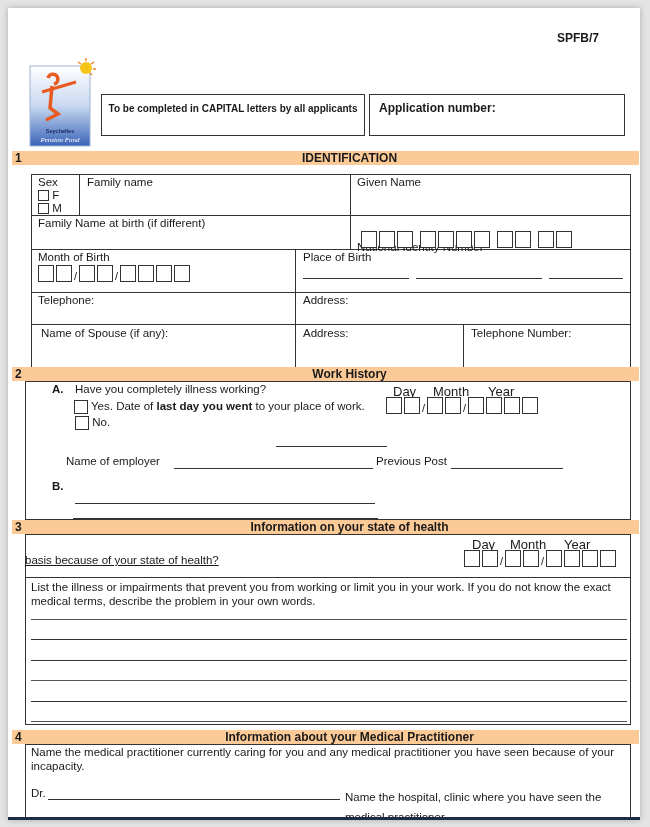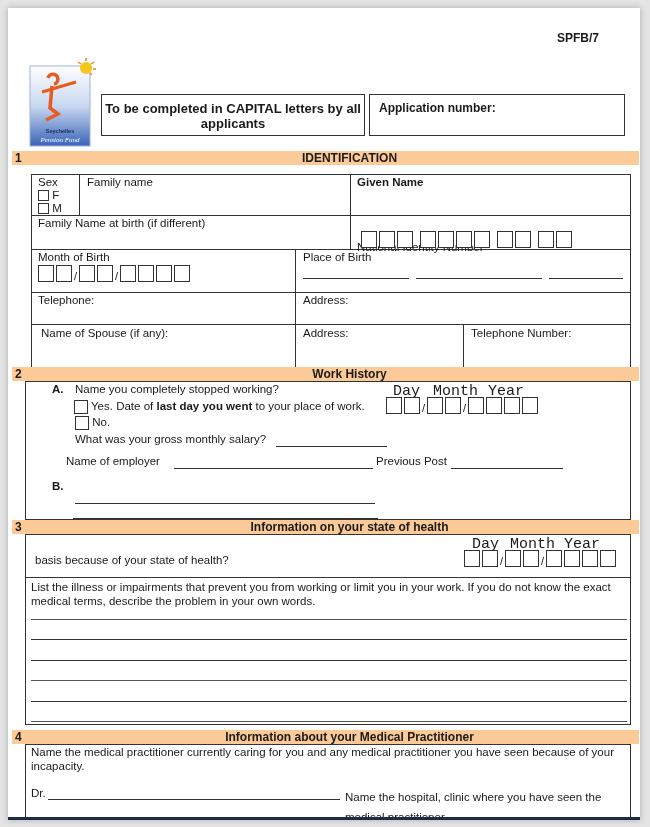--- a/index.html
+++ b/index.html
@@ -20,38 +20,38 @@
   .bottom-bar { position: absolute; left: 0; right: 0; bottom: 0; height: 3px; background: #1d2b45; }
   .form-code { left: 549px; top: 16px; font-size: 12px; font-weight: bold; margin-top: 7px; }
   .logo { left: 20px; top: 48px; width: 70px; height: 92px; }
   .title {
     left: 108px; top: 48px; width: 410px; text-align: center;
     font-family: "Liberation Serif", serif; font-weight: bold; font-size: 13.5px;
     line-height: 17px; letter-spacing: -0.3px;
     text-shadow: 1.5px 1.5px 1px #555;
   }
   .box { border: 1.5px solid #333; box-sizing: border-box; }
-  .cap-box { left: 93px; top: 86px; width: 264px; height: 42px; font-size: 13px; font-weight: bold; text-align: center; padding-top: 6px; line-height: 15px; }
+  .cap-box { left: 93px; top: 86px; width: 264px; height: 42px; font-size: 10px; font-weight: bold; text-align: center; padding-top: 6px; line-height: 15px; }
   .app-box { left: 361px; top: 86px; width: 256px; height: 42px; font-size: 12px; font-weight: bold; padding: 6px 0 0 9px; }
   .band {
     position: absolute; left: 4px; width: 627px; height: 14px; background: #fcca97;
     font-size: 12px; font-weight: bold; line-height: 14px;
   }
   .band .num { position: absolute; left: 3px; top: 0; }
   .band .label { position: absolute; left: 0; right: 0; text-align: center; padding-left: 48px; }
   .lbl { position: absolute; font-size: 11.5px; line-height: 13px; white-space: nowrap; }
   .cb { display: inline-block; width: 11px; height: 11px; border: 1px solid #333; box-sizing: border-box; vertical-align: middle; background: #fff; }
   .cb-big { width: 14px; height: 14px; }
   .digits { position: absolute; display: flex; align-items: flex-end; }
   .digit { width: 16px; height: 17px; border: 1px solid #333; box-sizing: border-box; margin-right: 2px; background:#fff; }
   .sep { font-size: 11px; width: 4px; margin-right: 1px; line-height: 12px; }
   .gap { width: 5px; }
   .hline { position: absolute; height: 0; border-top: 1px solid #333; }
   .vline { position: absolute; width: 0; border-left: 1.5px solid #333; }
-  .small { font-size: 15px; font-family: Liberation Mono, monospace; }
+  .small { font-size: 13px; }
   .bold { font-weight: bold; }
   .tbl { position: absolute; border: 1.5px solid #333; box-sizing: border-box; }
 </style>
 </head>
 <body>
 
 <div class="page">
 
   <div class="abs form-code">SPFB/7</div>
 
@@ -107,21 +107,21 @@
   <div class="lbl" style="left:30px; top:168px;">Sex</div>
   <div class="lbl" style="left:30px; top:181px;">
     <span class="cb"></span>
     <span>F</span>
   </div>
   <div class="lbl" style="left:30px; top:194px;">
     <span class="cb"></span>
     <span>M</span>
   </div>
   <div class="lbl" style="left:79px; top:168px;">Family name</div>
-  <div class="lbl" style="left:349px; top:168px;font-weight:bold;">Given Name</div>
+  <div class="lbl" style="left:349px; top:168px;">Given Name</div>
   <div class="lbl" style="left:30px; top:209px;">Family Name at birth (if different)</div>
   <div class="lbl" style="left:349px; top:209px;margin-top:24px;">National Identity Number</div>
 
   <div class="digits" style="left:353px; top:223px;">
     <span class="digit"></span>
     <span class="digit"></span>
     <span class="digit"></span>
     <span class="gap"></span>
     <span class="digit"></span>
     <span class="digit"></span>
@@ -160,21 +160,21 @@
   <div class="lbl" style="left:295px; top:319px;">Address:</div>
   <div class="lbl" style="left:463px; top:319px;">Telephone Number:</div>
 
   <div class="band" style="top:359px;">
     <span class="num">2</span>
     <span class="label">Work History</span>
   </div>
   <div class="tbl" style="left:17px; top:373px; width:606px; height:139px;"></div>
 
   <div class="lbl bold" style="left:44px; top:375px;">A.</div>
-  <div class="lbl" style="left:67px; top:375px;">Name you completely stopped working?</div>
+  <div class="lbl" style="left:67px; top:375px;">Have you completely illness working?</div>
   <div class="lbl small" style="left:385px; top:377px;">Day</div>
   <div class="lbl small" style="left:425px; top:377px;">Month</div>
   <div class="lbl small" style="left:480px; top:377px;">Year</div>
 
   <div class="lbl" style="left:66px; top:392px;">
     <span class="cb cb-big"></span>
     <span>Yes. Date of </span><span class="bold">last day you went</span><span> to your place of work.</span>
   </div>
   <div class="digits" style="left:378px; top:389px;">
     <span class="digit"></span>
@@ -185,40 +185,39 @@
     <span class="sep">/</span>
     <span class="digit"></span>
     <span class="digit"></span>
     <span class="digit"></span>
     <span class="digit"></span>
   </div>
   <div class="lbl" style="left:67px; top:408px;">
     <span class="cb cb-big"></span>
     <span>No.</span>
   </div>
-  <div class="lbl" style="left:67px; top:425px;">What was your gross monthly salary?</div>
   <div class="hline" style="left:268px; width:111px; top:438px;"></div>
 
   <div class="lbl" style="left:58px; top:447px;">Name of employer</div>
   <div class="hline" style="left:166px; width:199px; top:460px;"></div>
   <div class="lbl" style="left:368px; top:447px;">Previous Post</div>
   <div class="hline" style="left:443px; width:112px; top:460px;"></div>
 
   <div class="lbl bold" style="left:44px; top:472px;">B.</div>
   <div class="hline" style="left:67px; width:300px; top:495px;"></div>
   <div class="hline" style="left:65px; width:305px; top:510px;"></div>
 
   <div class="band" style="top:512px;">
     <span class="num">3</span>
     <span class="label">Information on your state of health</span>
   </div>
   <div class="tbl" style="left:17px; top:526px; width:606px; height:191px;"></div>
   <div class="hline" style="left:17px; width:606px; top:569px;"></div>
 
-  <div class="lbl" style="left:27px; top:546px;">basis because of your state of health?</div>
+  <div class="lbl" style="left:17px; top:546px;text-decoration:underline;">basis because of your state of health?</div>
   <div class="lbl small" style="left:464px; top:530px;">Day</div>
   <div class="lbl small" style="left:502px; top:530px;">Month</div>
   <div class="lbl small" style="left:556px; top:530px;">Year</div>
   <div class="digits" style="left:456px; top:542px;">
     <span class="digit"></span>
     <span class="digit"></span>
     <span class="sep">/</span>
     <span class="digit"></span>
     <span class="digit"></span>
     <span class="sep">/</span>

